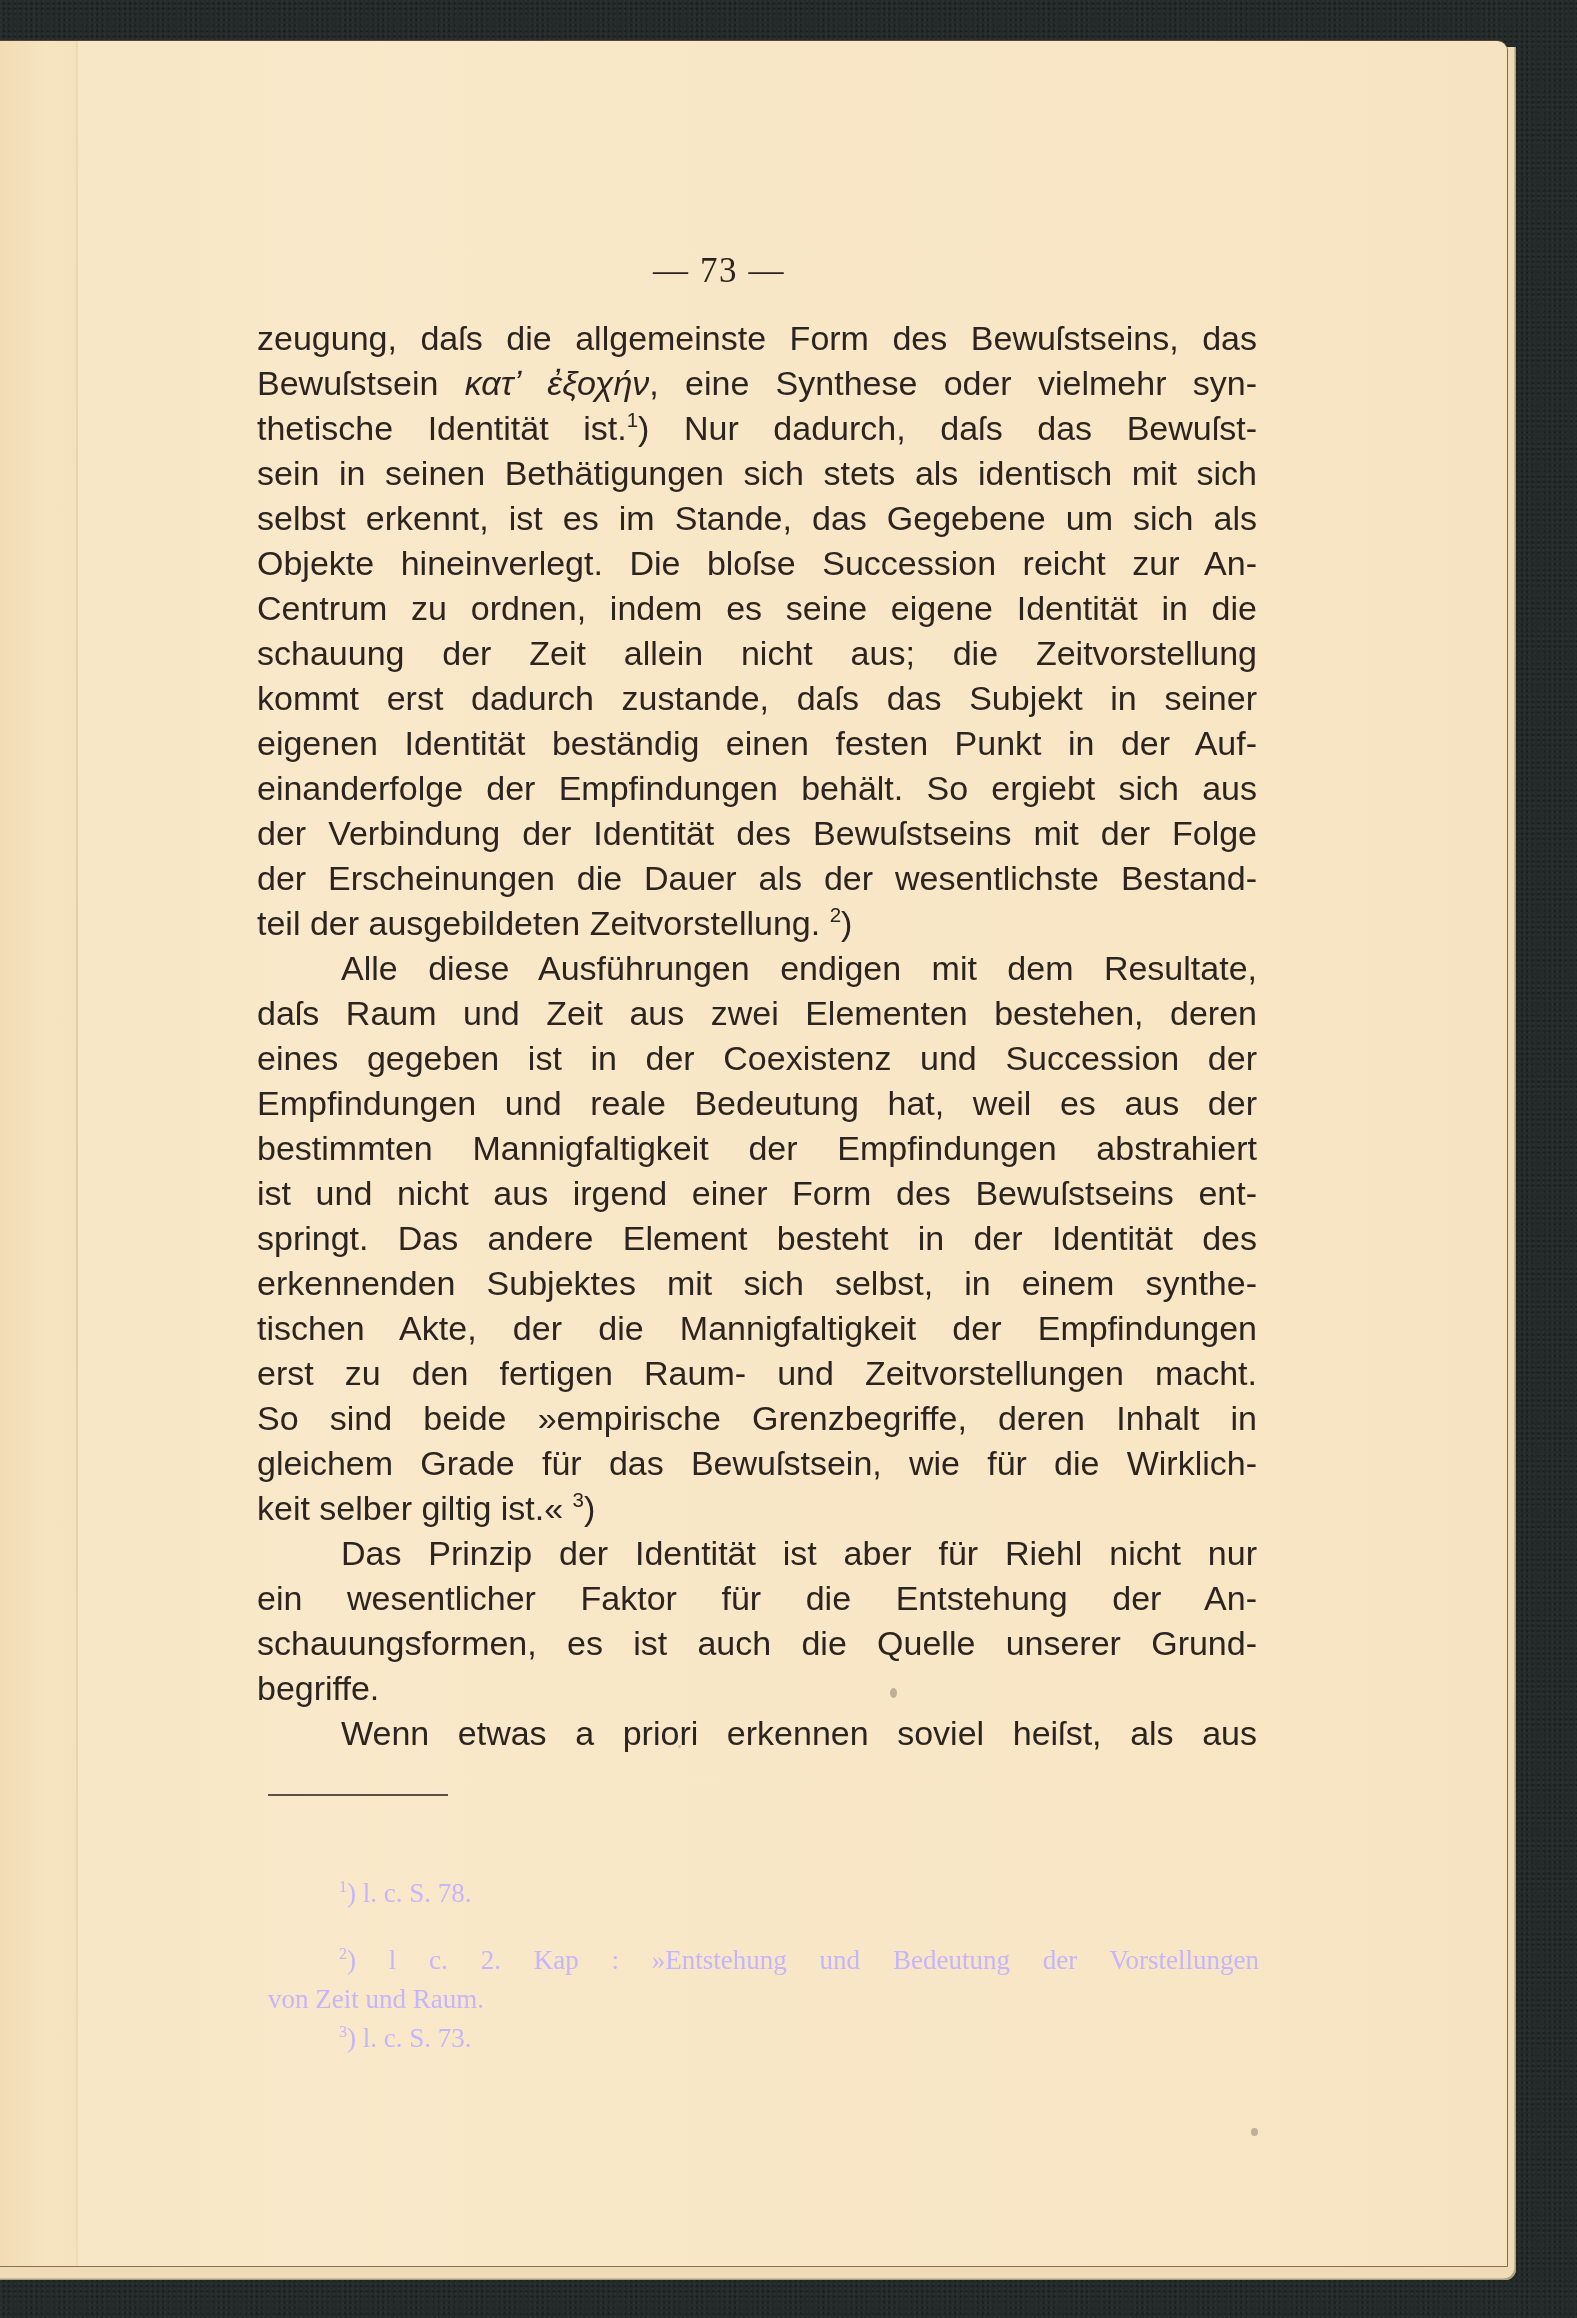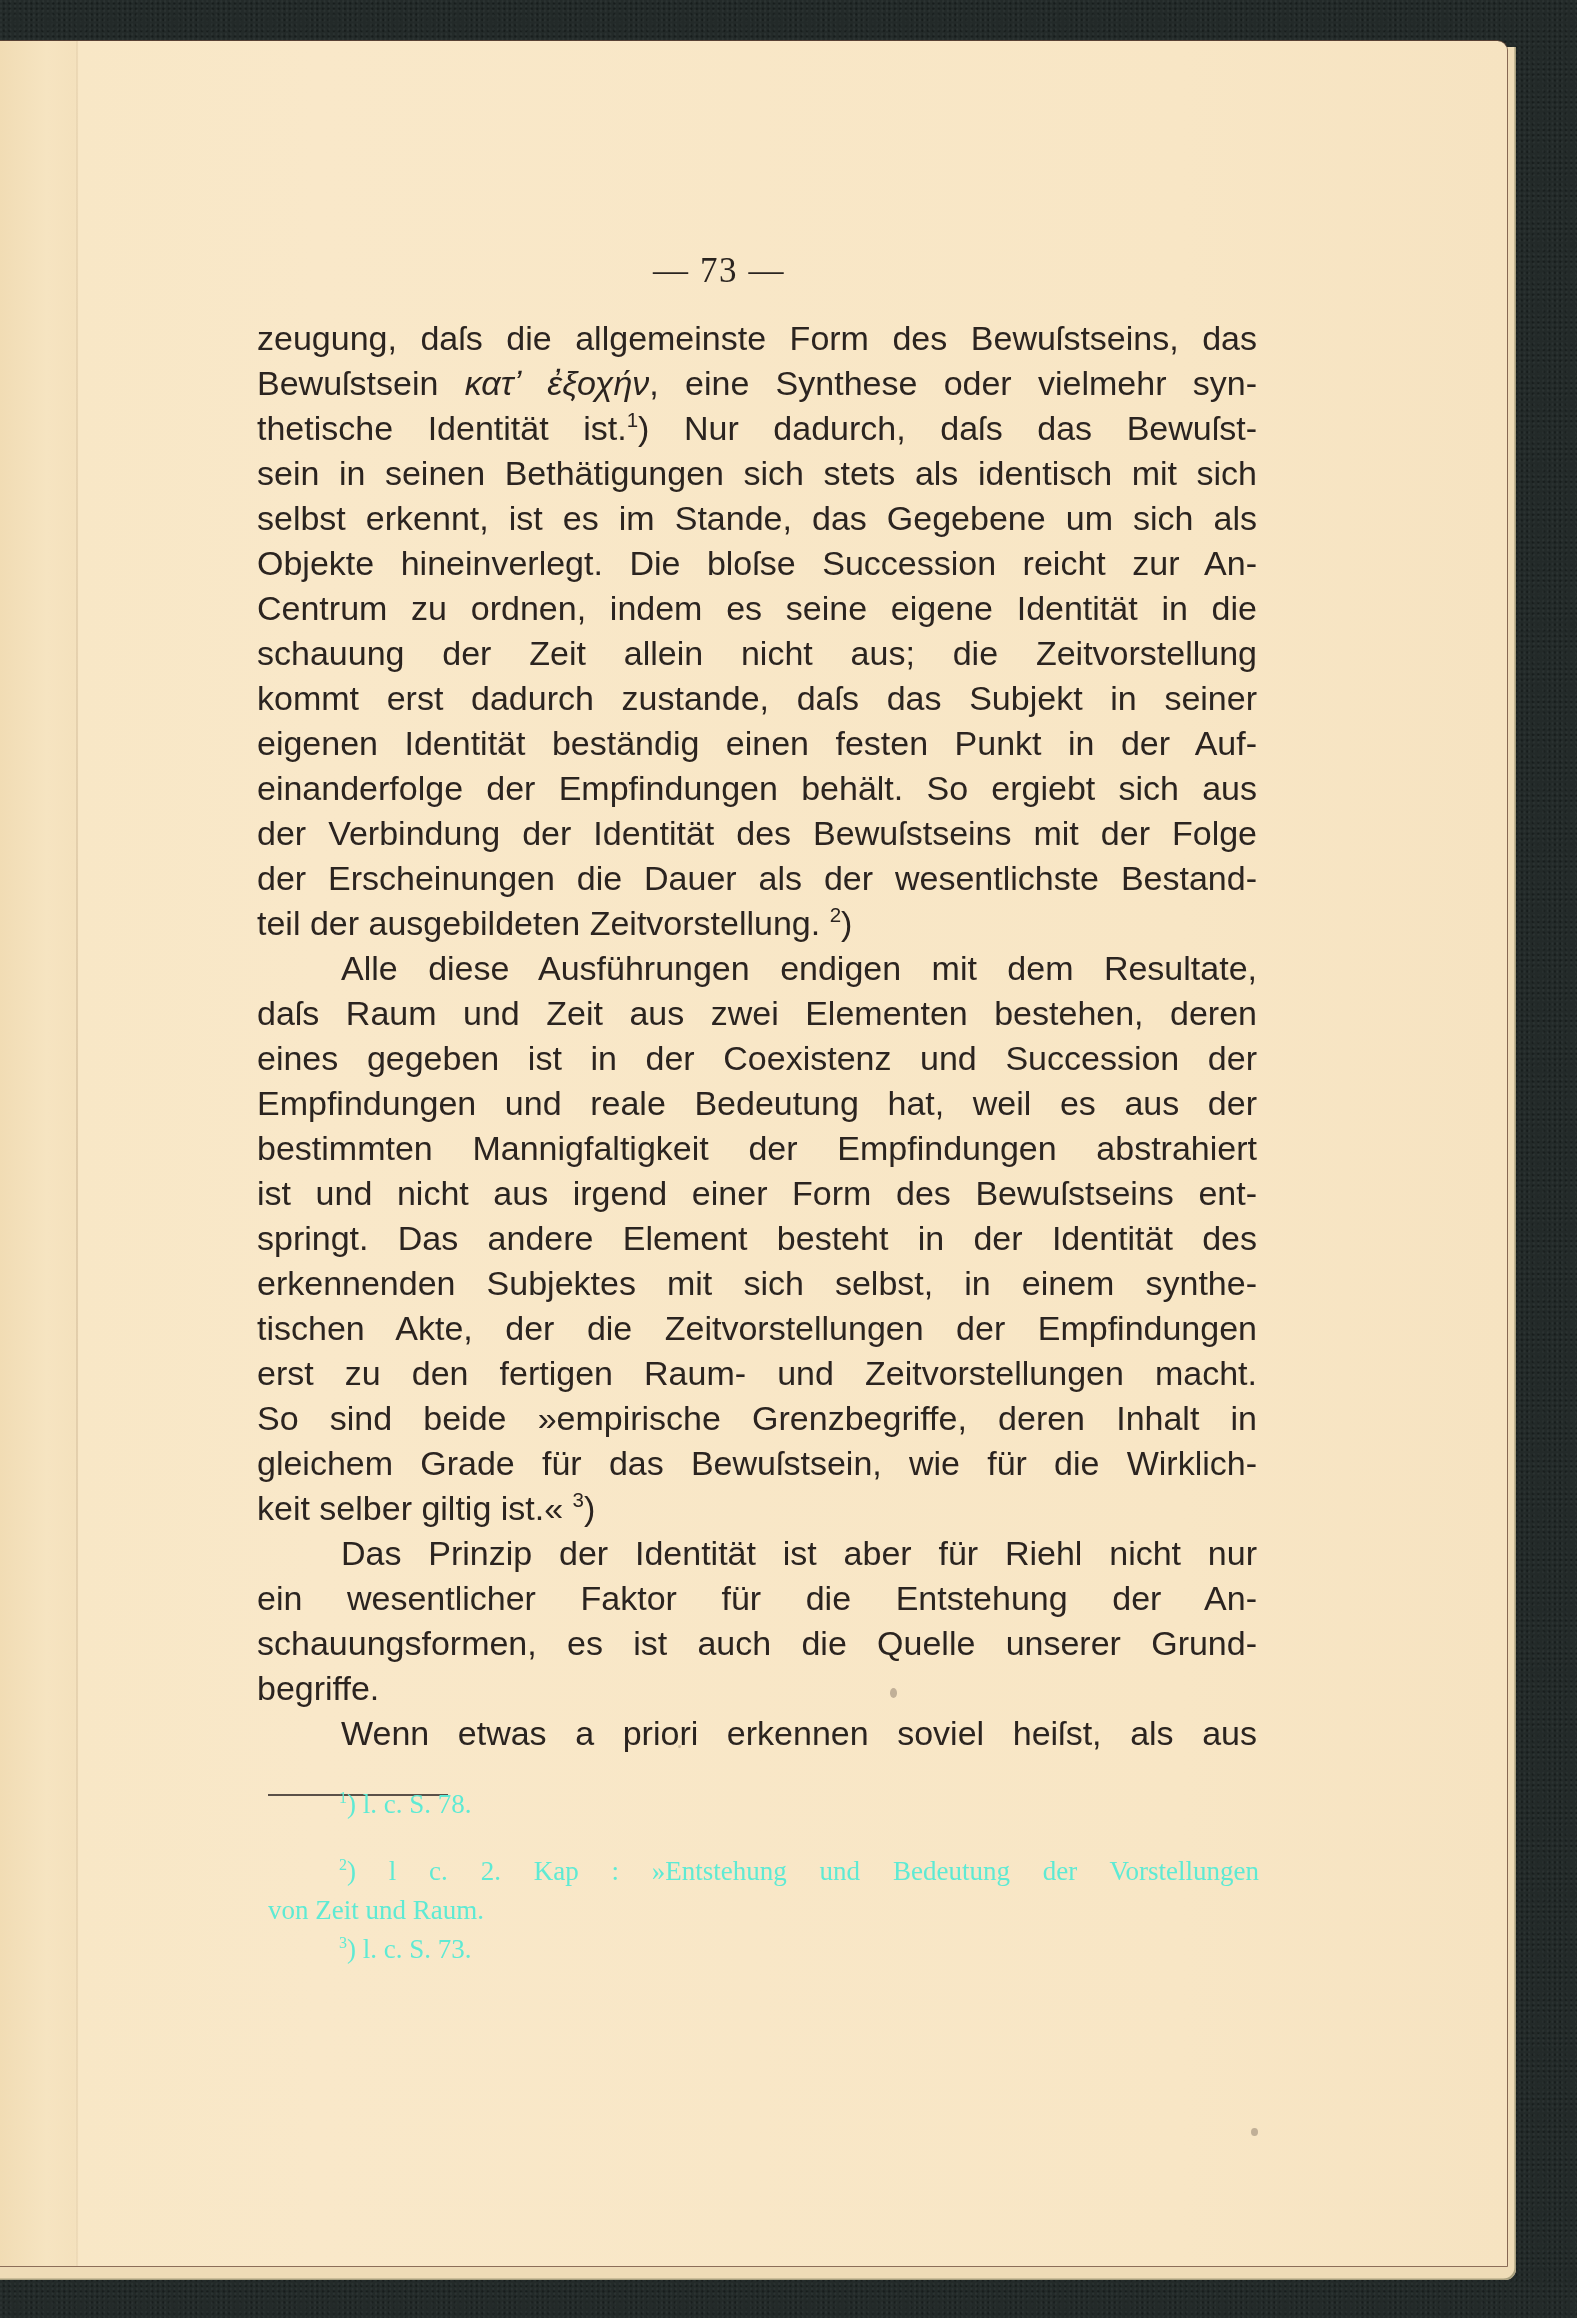--- a/index.html
+++ b/index.html
@@ -44,22 +44,22 @@
     .line { display: block; white-space: nowrap; text-align: justify; text-align-last: justify; }
     .line.last { text-align-last: left; }
     .line.indent { padding-left: 84px; }
     .greek { font-style: italic; }
     sup { font-size: 20.5px; line-height: 0; vertical-align: 12.6px; }
     .rule {
       position: absolute; left: 268px; top: 1794px; width: 180px; height: 1.6px;
       background: #5a5048;
     }
     .notes {
-      position: absolute; left: 268px; top: 1785px; width: 991px;
-      color: #5eead4; font-family: "Liberation Serif", serif;
+      position: absolute; left: 268px; top: 1874px; width: 991px;
+      color: #c4b5fd; font-family: "Liberation Serif", serif;
       font-size: 27px; line-height: 39px;
     }
     .notes .note { display: block; white-space: nowrap; }
     .notes .n-indent { padding-left: 71px; }
     .notes .justify { text-align: justify; text-align-last: justify; margin-top: 28px; }
     .notes sup { font-size: 16px; vertical-align: 10.3px; }
     .speck { position: absolute; border-radius: 50%; background: #8a7a6a; opacity: 0.7; }
   </style>
 </head>
 <body>
@@ -92,21 +92,21 @@
     <span class="line"><span>der Erscheinungen die Dauer als der wesentlichste Bestand-</span></span>
     <span class="line last"><span>teil der ausgebildeten Zeitvorstellung. </span><sup>2</sup><span>)</span></span>
     <span class="line indent"><span>Alle diese Ausführungen endigen mit dem Resultate,</span></span>
     <span class="line"><span>daſs Raum und Zeit aus zwei Elementen bestehen, deren</span></span>
     <span class="line"><span>eines gegeben ist in der Coexistenz und Succession der</span></span>
     <span class="line"><span>Empfindungen und reale Bedeutung hat, weil es aus der</span></span>
     <span class="line"><span>bestimmten Mannigfaltigkeit der Empfindungen abstrahiert</span></span>
     <span class="line"><span>ist und nicht aus irgend einer Form des Bewuſstseins ent-</span></span>
     <span class="line"><span>springt.  Das andere Element besteht in der Identität des</span></span>
     <span class="line"><span>erkennenden Subjektes mit sich selbst, in einem synthe-</span></span>
-    <span class="line"><span>tischen Akte, der die Zeitvorstellungen der Empfindungen</span></span>
+    <span class="line"><span>tischen Akte, der die Mannigfaltigkeit der Empfindungen</span></span>
     <span class="line"><span>erst zu den fertigen Raum- und Zeitvorstellungen macht.</span></span>
     <span class="line"><span>So sind beide »empirische Grenzbegriffe, deren Inhalt in</span></span>
     <span class="line"><span>gleichem Grade für das Bewuſstsein, wie für die Wirklich-</span></span>
     <span class="line last"><span>keit selber giltig ist.« </span><sup>3</sup><span>)</span></span>
     <span class="line indent"><span>Das Prinzip der Identität ist aber für Riehl nicht nur</span></span>
     <span class="line"><span>ein wesentlicher Faktor für die Entstehung der An-</span></span>
     <span class="line"><span>schauungsformen, es ist auch die Quelle unserer Grund-</span></span>
     <span class="line last"><span>begriffe.</span></span>
     <span class="line indent"><span>Wenn etwas a priori erkennen soviel heiſst, als aus</span></span>
   </div>

